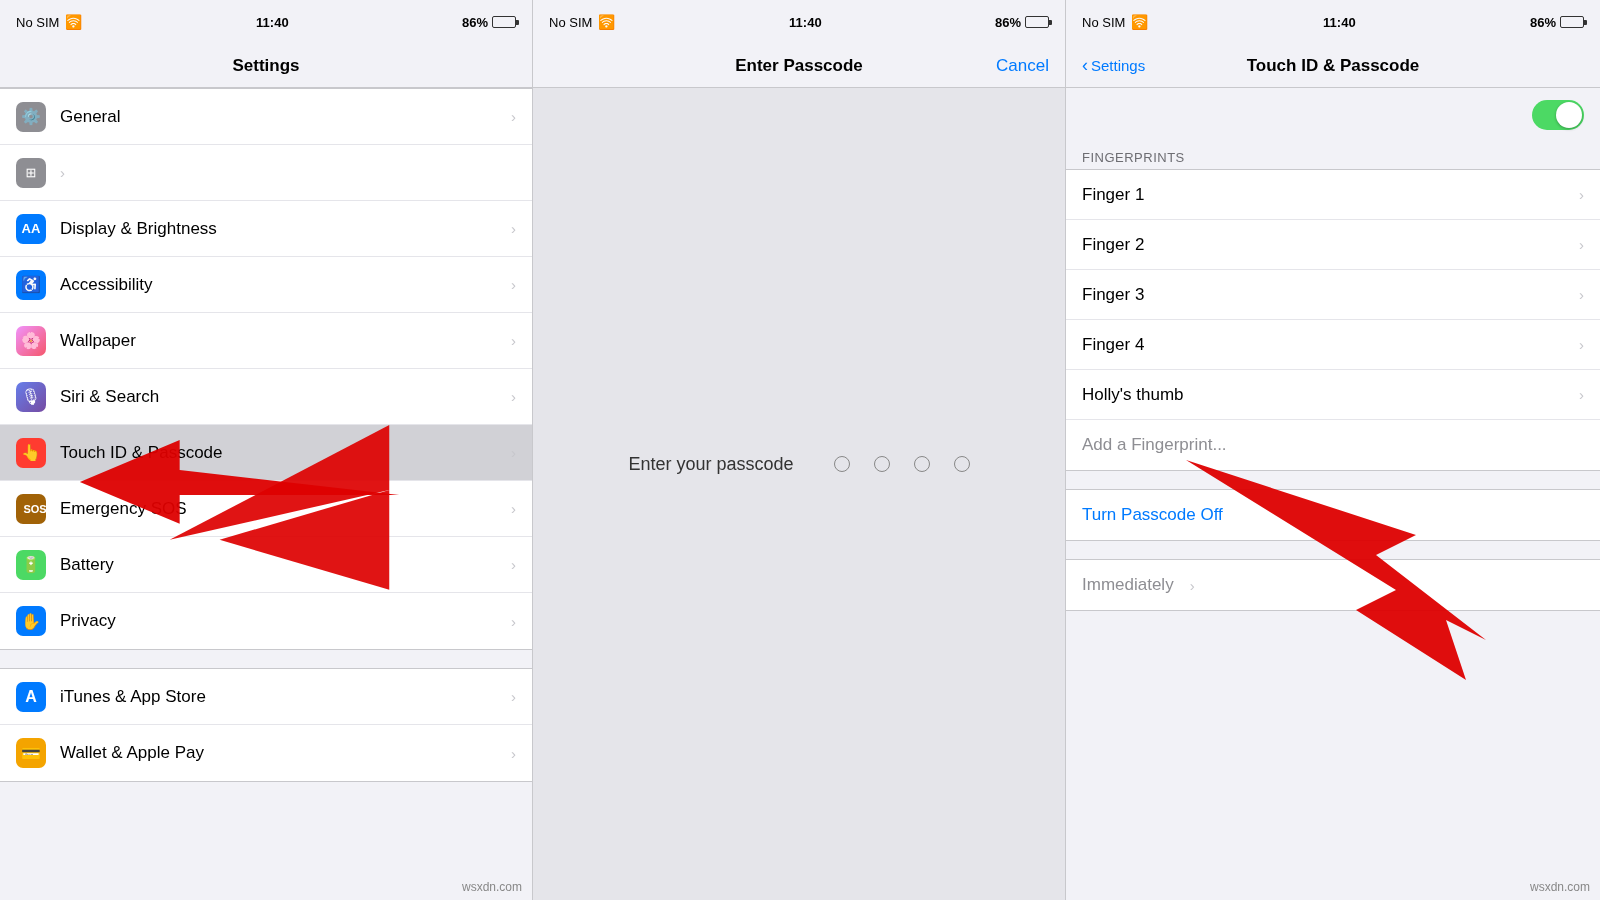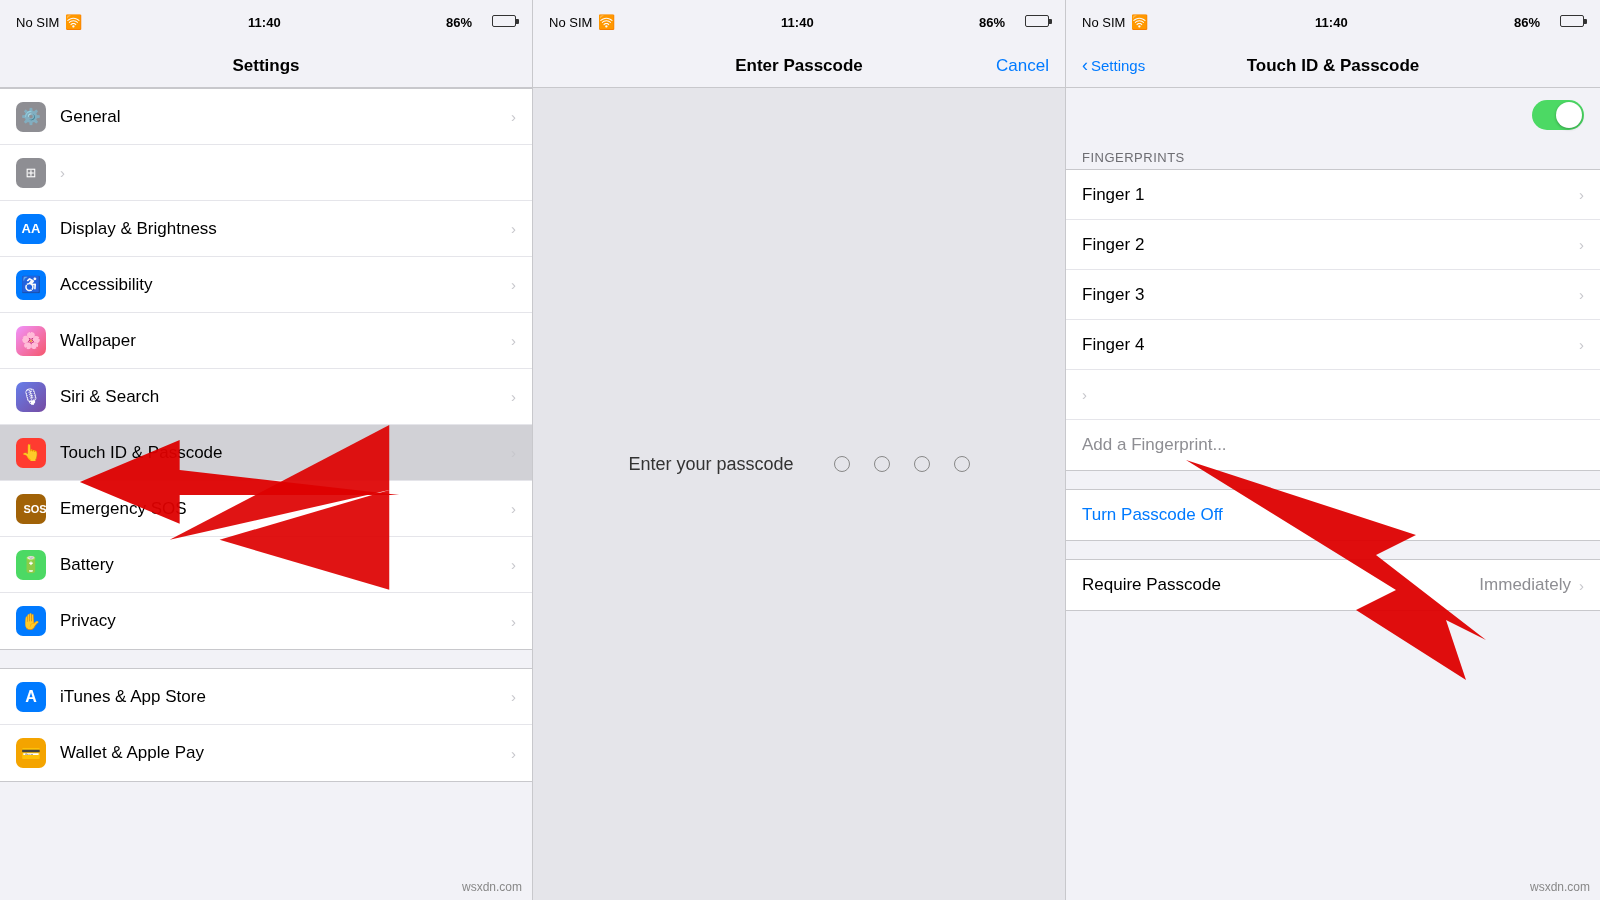--- a/index.html
+++ b/index.html
@@ -32,21 +32,21 @@
       justify-content: space-between;
       align-items: center;
       padding: 8px 16px;
       font-size: 15px;
       font-weight: 600;
       height: 44px;
       flex-shrink: 0;
     }
     .status-left { display: flex; align-items: center; gap: 6px; }
     .status-center { font-weight: 600; font-size: 13px; }
-    .status-right { display: flex; gap: 20px; }
+    .status-right { display: flex; align-items: center; gap: 4px; }
     .battery-bar {
       width: 24px; height: 12px; border: 1.5px solid #333; border-radius: 2px;
       position: relative; display: inline-block;
     }
     .battery-bar::after {
       content: ''; position: absolute; right: -4px; top: 3px;
       width: 2.5px; height: 5px; background: #333; border-radius: 0 1px 1px 0;
     }
     .battery-fill {
       width: 86%; height: 100%; background: #333; border-radius: 1px;
@@ -218,20 +218,21 @@
     }
 
     .right-row {
       display: flex;
       align-items: center;
       padding: 0 16px;
       height: 50px;
       background: #fff;
       border-bottom: 1px solid #e5e5ea;
       cursor: pointer;
+      gap: 8px;
     }
     .right-row:last-child { border-bottom: none; }
     .right-row-label {
       flex: 1;
       font-size: 17px;
       color: #000;
     }
     .right-row-label.blue { color: #007aff; }
     .right-row-label.gray { color: #8e8e93; }
     .right-row-value {
@@ -452,40 +453,40 @@
       </div>
       <div class="right-row">
         <span class="right-row-label">Finger 3</span>
         <span class="right-row-chevron">›</span>
       </div>
       <div class="right-row">
         <span class="right-row-label">Finger 4</span>
         <span class="right-row-chevron">›</span>
       </div>
       <div class="right-row">
+        <span class="right-row-label">Holly's thumb</span>
         <span class="right-row-chevron">›</span>
       </div>
       <div class="right-row">
         <span class="right-row-label gray">Add a Fingerprint...</span>
       </div>
     </div>
 
     <div class="section-divider"></div>
 
     <div class="section-group">
       <div class="right-row">
         <span class="right-row-label blue">Turn Passcode Off</span>
       </div>
     </div>
 
     <div class="section-divider"></div>
 
     <div class="section-group">
       <div class="right-row">
-        <span class="right-row-label">Require Passcode</span>
         <span class="right-row-value">Immediately</span>
         <span class="right-row-chevron">›</span>
       </div>
     </div>
   </div>
 
   <svg style="position:absolute; top:0; left:0; width:100%; height:100%; pointer-events:none; z-index:10;" viewBox="0 0 534 900" xmlns="http://www.w3.org/2000/svg">
 
     <polygon points="120,460 330,590 290,610 400,680 380,620 420,640 310,555 350,535" fill="#dd0000" opacity="0.95"></polygon>
   </svg>

